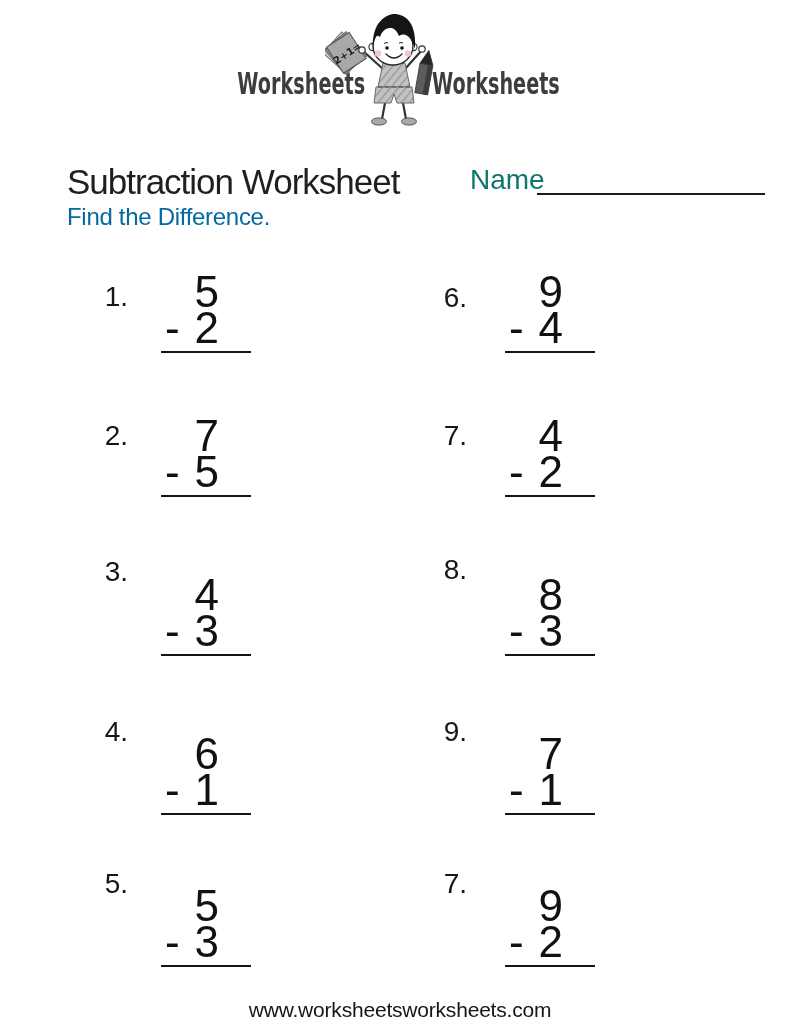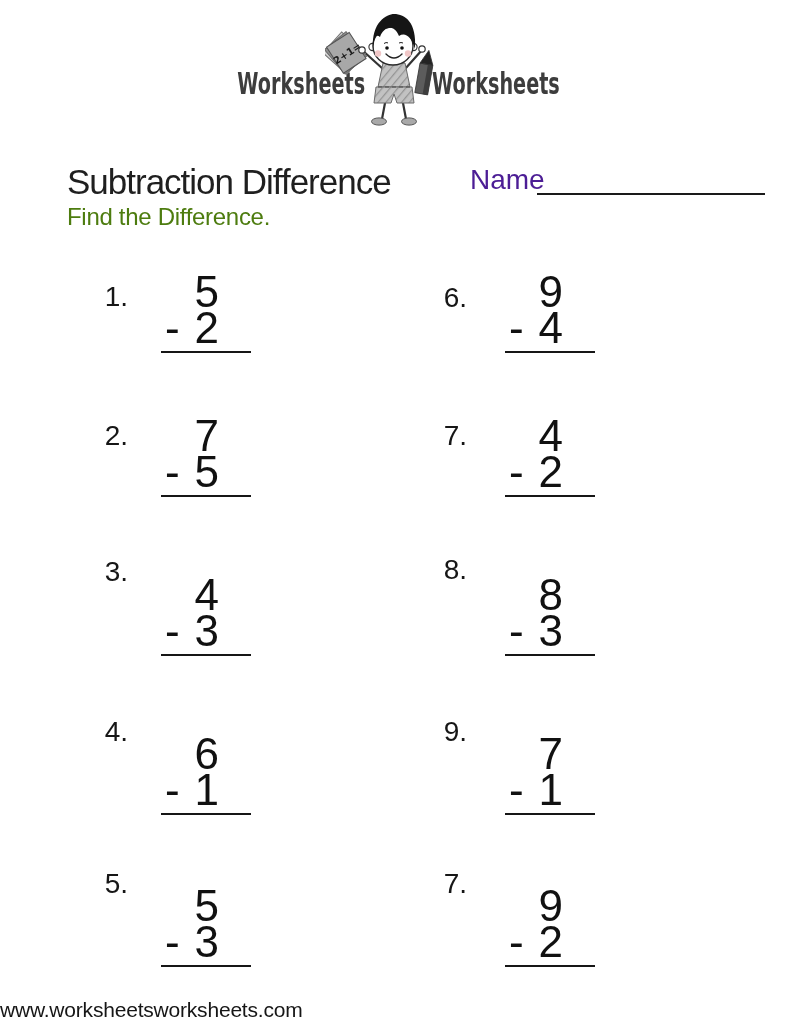--- a/index.html
+++ b/index.html
@@ -9,25 +9,25 @@
   
   .logo-text{position:absolute;font-family:"DejaVu Sans",sans-serif;font-weight:bold;
              font-size:31px;line-height:31px;color:#3d3d3d;white-space:nowrap;}
   .logo-text.left{right:435px;top:68px;transform:scaleX(0.62);transform-origin:100% 50%;}
   .logo-text.right{left:432px;top:68px;transform:scaleX(0.62);transform-origin:0 50%;}
   .logo-svg{position:absolute;left:325px;top:6px;}
 
   
   .title{position:absolute;left:67px;top:162px;margin:0;font-size:35px;line-height:40px;
          font-weight:400;letter-spacing:-1px;color:#1f1f1f;}
-  .name-label{position:absolute;left:470px;top:164px;font-size:28px;line-height:32px;color:#4c1d95;}
+  .name-label{position:absolute;left:470px;top:164px;font-size:28px;line-height:32px;color:#0f766e;}
   .name-line{position:absolute;left:537px;top:171px;width:228px;height:22px;
              border-bottom:2px solid #1a1a1a;}
   .instruction{position:absolute;left:67px;top:202px;margin:0;font-size:24px;line-height:30px;
-               letter-spacing:-0.3px;color:#4d7c0f;}
+               letter-spacing:-0.3px;color:#0369a1;}
 
   
   .plabel{position:absolute;width:62px;text-align:right;font-size:28px;line-height:30px;color:#161616;}
   .pblock{position:absolute;width:90px;}
   .pnum{font-size:44px;line-height:36px;text-align:right;padding-right:32px;color:#111;}
   .pbot{position:relative;}
   .pminus{position:absolute;left:4px;top:0;font-size:44px;line-height:36px;color:#111;}
   .pline{height:0;border-bottom:2.5px solid #161616;margin-top:5px;}
 
   .p1  .plabel{left:66px;top:282px}  .p1  .pblock{left:161px;top:274px}
@@ -35,21 +35,21 @@
   .p3  .plabel{left:66px;top:557px}  .p3  .pblock{left:161px;top:577px}
   .p4  .plabel{left:66px;top:717px}  .p4  .pblock{left:161px;top:736px}
   .p5  .plabel{left:66px;top:869px}  .p5  .pblock{left:161px;top:888px}
   .p6  .plabel{left:405px;top:283px} .p6  .pblock{left:505px;top:274px}
   .p7  .plabel{left:405px;top:421px} .p7  .pblock{left:505px;top:418px}
   .p8  .plabel{left:405px;top:555px} .p8  .pblock{left:505px;top:577px}
   .p9  .plabel{left:405px;top:717px} .p9  .pblock{left:505px;top:736px}
   .p10 .plabel{left:405px;top:869px} .p10 .pblock{left:505px;top:888px}
 
   
-  .site{position:absolute;left:0;top:998px;width:100%;
+  .site{position:absolute;left:0;top:998px;width:100%;text-align:center;
         font-size:21px;line-height:24px;letter-spacing:-0.2px;color:#161616;}
 </style>
 </head>
 <body>
 
 <div class="page">
 
   <div>
     <span class="logo-text left">Worksheets</span>
     <svg class="logo-svg" width="135" height="122" viewBox="0 0 135 122">
@@ -106,21 +106,21 @@
         <rect x="1.5" y="-14" width="5" height="30" fill="#3d3d3d"></rect>
         <polygon points="-6.5,-14 6.5,-14 0,-28" fill="#242424" stroke="#333" stroke-width="0.8"></polygon>
       </g>
 
       <circle cx="37" cy="44" r="3.2" fill="#fff" stroke="#333" stroke-width="1.2"></circle>
       <circle cx="97" cy="43" r="3.2" fill="#fff" stroke="#333" stroke-width="1.2"></circle>
     </svg>
     <span class="logo-text right">Worksheets</span>
   </div>
 
-  <h1 class="title">Subtraction Difference</h1>
+  <h1 class="title">Subtraction Worksheet</h1>
   <span class="name-label">Name</span>
   <span class="name-line"></span>
   <p class="instruction">Find the Difference.</p>
 
   <section>
 
     <div class="problem p1">
       <span class="plabel">1.</span>
       <div class="pblock">
         <div class="pnum">5</div>

